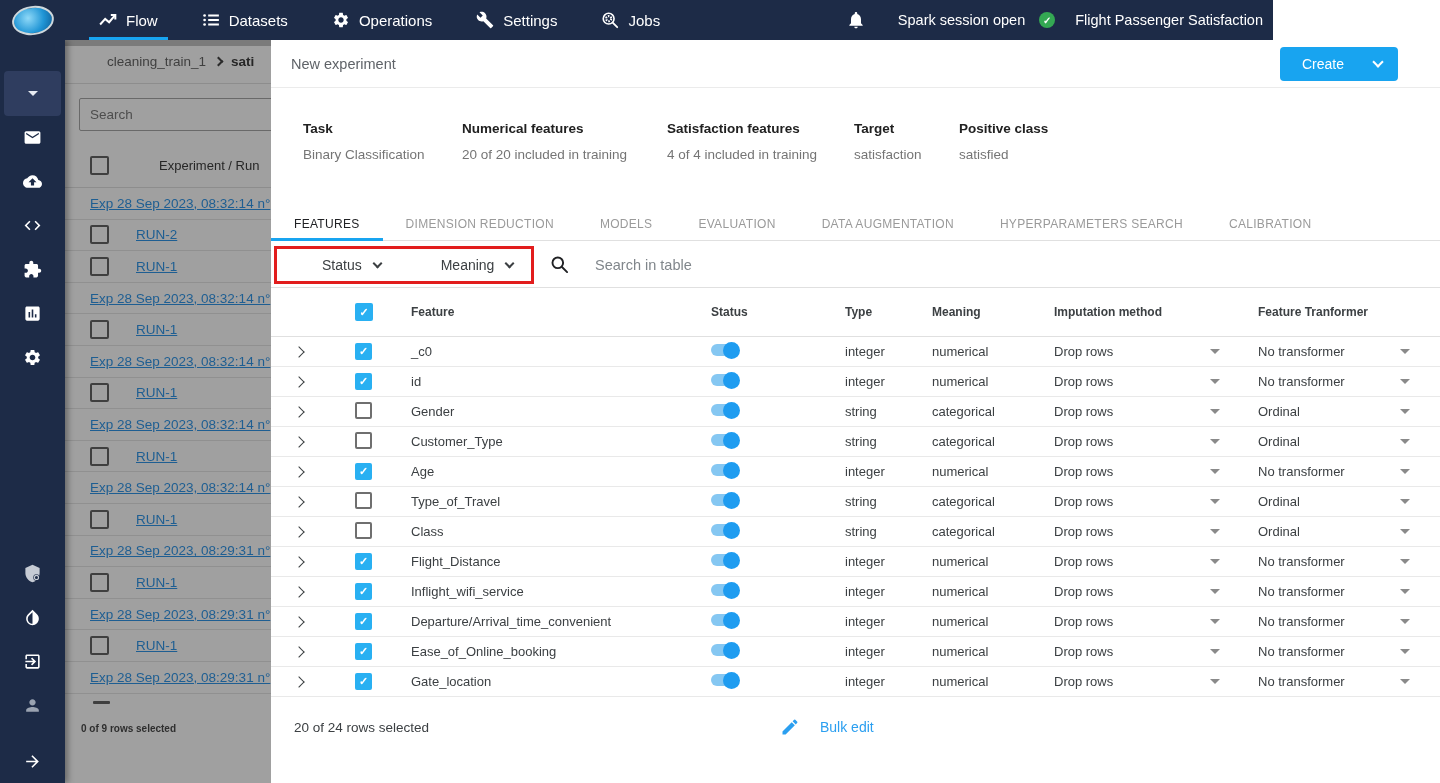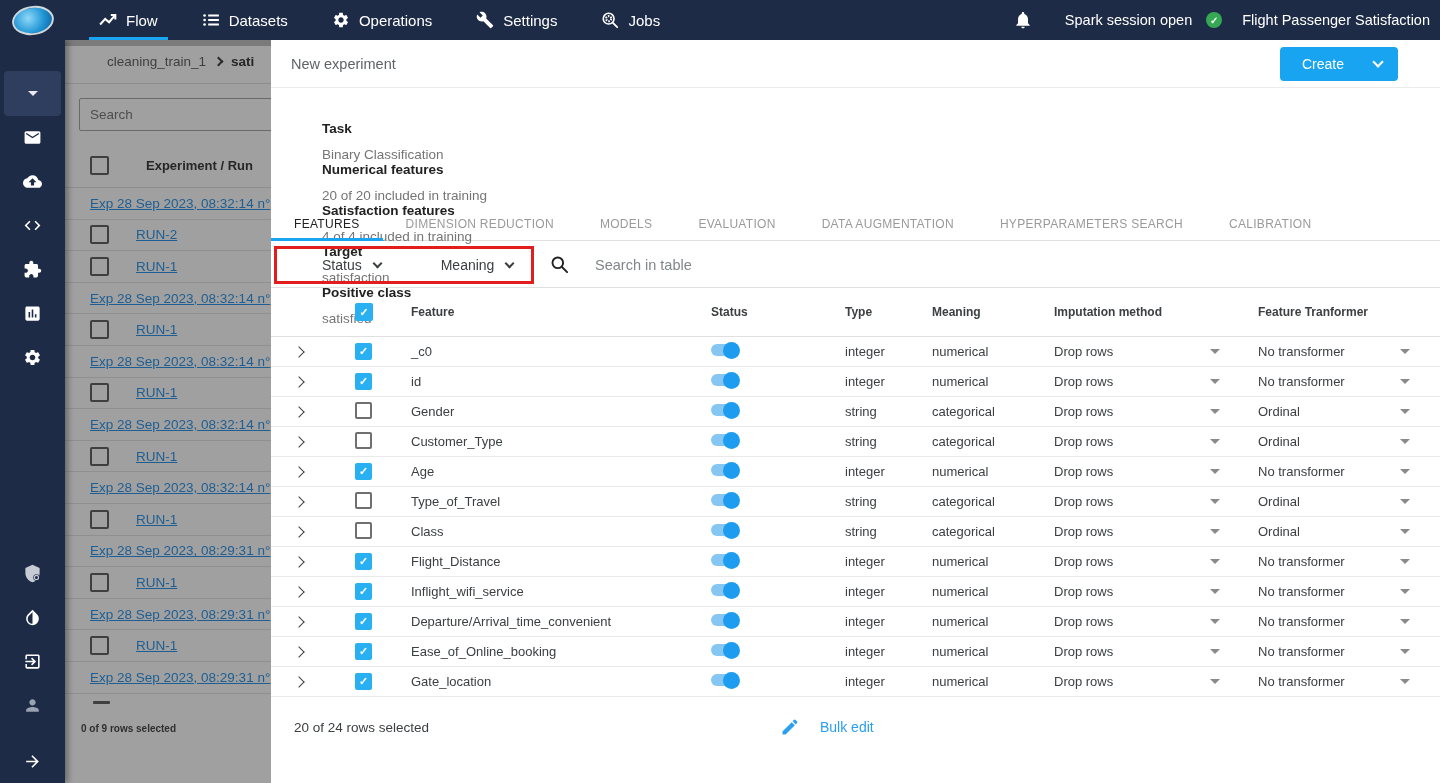--- a/index.html
+++ b/index.html
@@ -1,21 +1,21 @@
 <!DOCTYPE html>
 <html><head>
 <meta charset="utf-8">
 <style>
   * { margin:0; padding:0; box-sizing:border-box; }
   html,body { background:#fff; }
   .app { position:relative; width:1440px; height:783px; overflow:hidden;
          font-family:"Liberation Sans", sans-serif; background:#fff; }
 
   
-  .topnav { position:absolute; top:0; left:0; width:1440px; height:40px;
+  .topnav { position:absolute; top:0; left:0; width:1273px; height:40px;
             background:#1d2b47; display:flex; align-items:center; color:#fff; z-index:30; }
   .logo { width:65px; display:flex; justify-content:center; align-items:center; }
   .logo-oval { width:42px; height:29px; border-radius:50%; border:2px solid #cfd8dc;
                background:radial-gradient(circle at 38% 38%, #8fd9f8, #2196d6 55%, #0d5a94 100%);
                transform:rotate(-8deg); }
   .nav-tabs { display:flex; height:100%; margin-left:12px; }
   .nav-tab { position:relative; display:flex; align-items:center; gap:9px; padding:0 22px;
              font-size:15px; cursor:pointer; }
   .nav-tab.active::after { content:""; position:absolute; left:12px; right:12px; bottom:0;
              height:3px; background:#18a4f0; }
@@ -47,40 +47,40 @@
                    font-size:13.5px; color:#3f3f3f; white-space:nowrap; overflow:hidden;
                    border-bottom:1px solid #8d8d8d; }
   .bc-sep { width:7px; height:7px; border-top:2.4px solid #2b2b2b; border-right:2.4px solid #2b2b2b;
             transform:rotate(45deg); flex:none; }
   .bc-cur { font-weight:bold; color:#262626; }
   .lp-search-wrap { height:60px; display:flex; align-items:center; padding:0 14px; }
   .lp-search { width:100%; height:33px; border:1px solid #696969; border-radius:2px;
                display:flex; align-items:center; padding-left:10px; font-size:13.5px; color:#4d4d4d; }
   .lp-header { height:44px; display:flex; align-items:center; border-bottom:1px solid #8d8d8d; }
   .lp-cb { width:19px; height:19px; border:2px solid #3f3f3f; border-radius:2px; margin-left:25px; flex:none; }
-  .lp-header-label { margin-left:14px; font-size:13px; font-weight:bold; color:#262626;padding-left:23px; }
+  .lp-header-label { margin-left:27px; font-size:13px; font-weight:normal; color:#262626;padding-left:23px; }
   .lp-row { height:31.6px; display:flex; align-items:center; border-bottom:1px solid #909090;
             white-space:nowrap; overflow:hidden; }
   .lp-link { font-size:13.5px; color:#1e5e92; text-decoration:underline; cursor:pointer; }
   .lp-exp { padding-left:25px; }
   .lp-run .lp-link { margin-left:27px; }
   .lp-partial { width:17px; height:3px; background:#3f3f3f; margin:7px 0 0 28px; border-radius:1px; }
   .lp-footer { margin-top:19px; padding-left:16px; font-size:10px; font-weight:bold; color:#2e2e2e; }
 
   
   .main-panel { position:absolute; top:40px; left:271px; width:1169px; height:743px; background:#fff; z-index:15; }
   .mp-header { height:48px; border-bottom:1px solid #ebebeb; display:flex; align-items:center; padding:0 42px 0 20px; }
   .mp-title { font-size:14.5px; color:#5f6368; }
   .create-btn { margin-left:auto; width:118px; height:34px; background:#18a4f0; border-radius:4px;
                 color:#fff; font-size:14px; display:flex; align-items:center; padding:0 16px 0 22px;
                 justify-content:space-between; cursor:pointer; }
   .chev-dn-w { width:8px; height:8px; border-right:2px solid #fff; border-bottom:2px solid #fff;
                transform:rotate(45deg); margin-top:-4px; }
 
-  .mp-summary { display:flex; padding:33px 0 0 51px; height:119px;flex-direction:column; }
+  .mp-summary { display:flex; padding:33px 0 0 32px; height:119px; }
   .sum-label { font-size:13.5px; font-weight:bold; color:#212121; margin-bottom:11px; }
   .sum-value { font-size:13.5px; color:#757575; }
   .sum-0 { width:159px; } .sum-1 { width:205px; } .sum-2 { width:187px; } .sum-3 { width:105px; }
 
   .mp-tabs { display:flex; height:34px; border-bottom:1px solid #e0e0e0; }
   .mp-tab { position:relative; display:flex; align-items:center; padding:0 23px; font-size:12px;
             letter-spacing:0.3px; color:#9a9a9a; cursor:pointer; }
   .mp-tab.active { color:#202124; }
   .mp-tab.active::after { content:""; position:absolute; left:0; right:0; bottom:-1px; height:3px; background:#18a4f0; }
 

